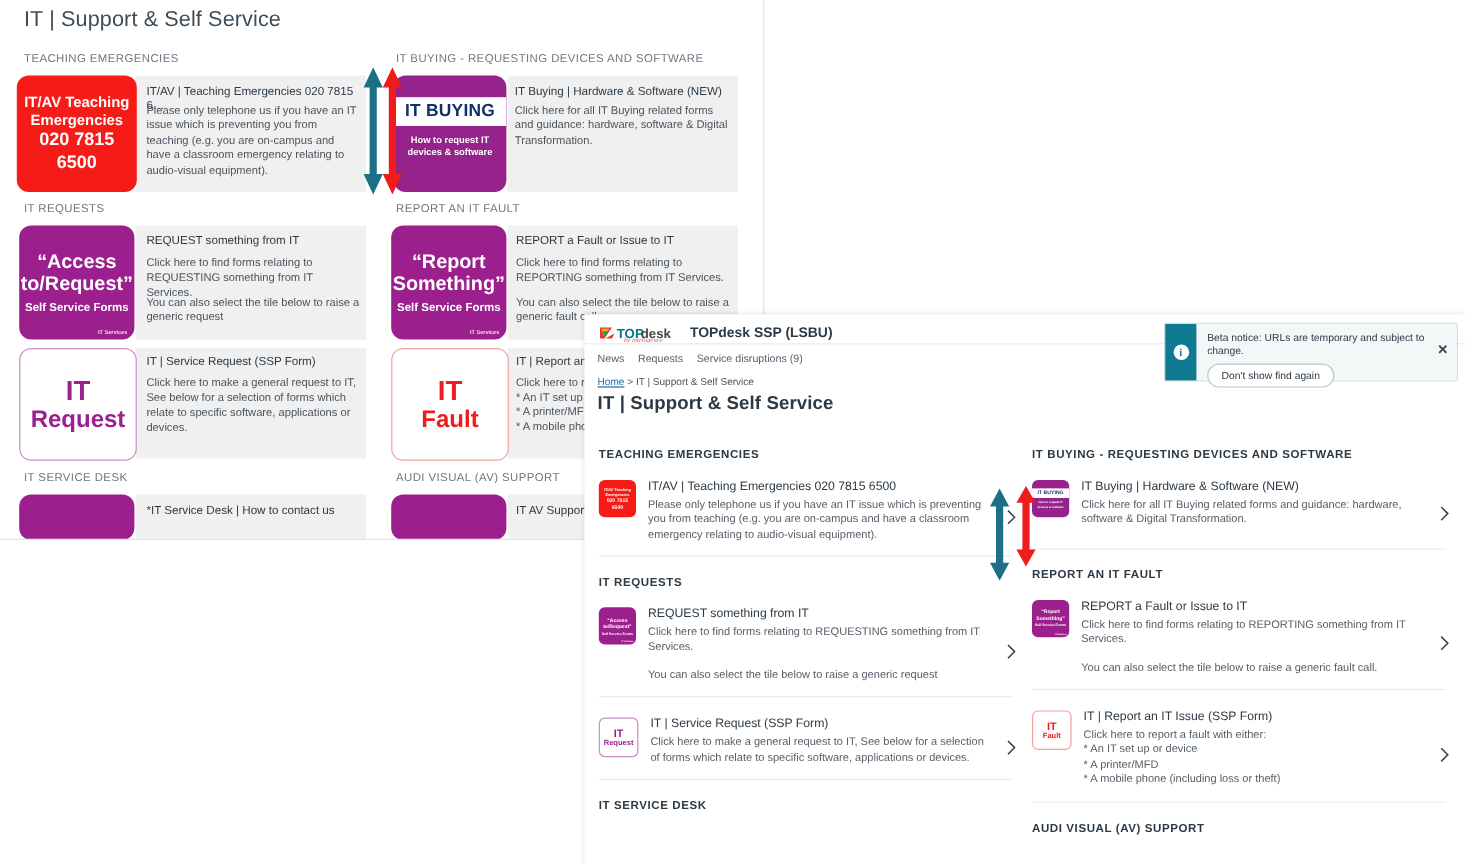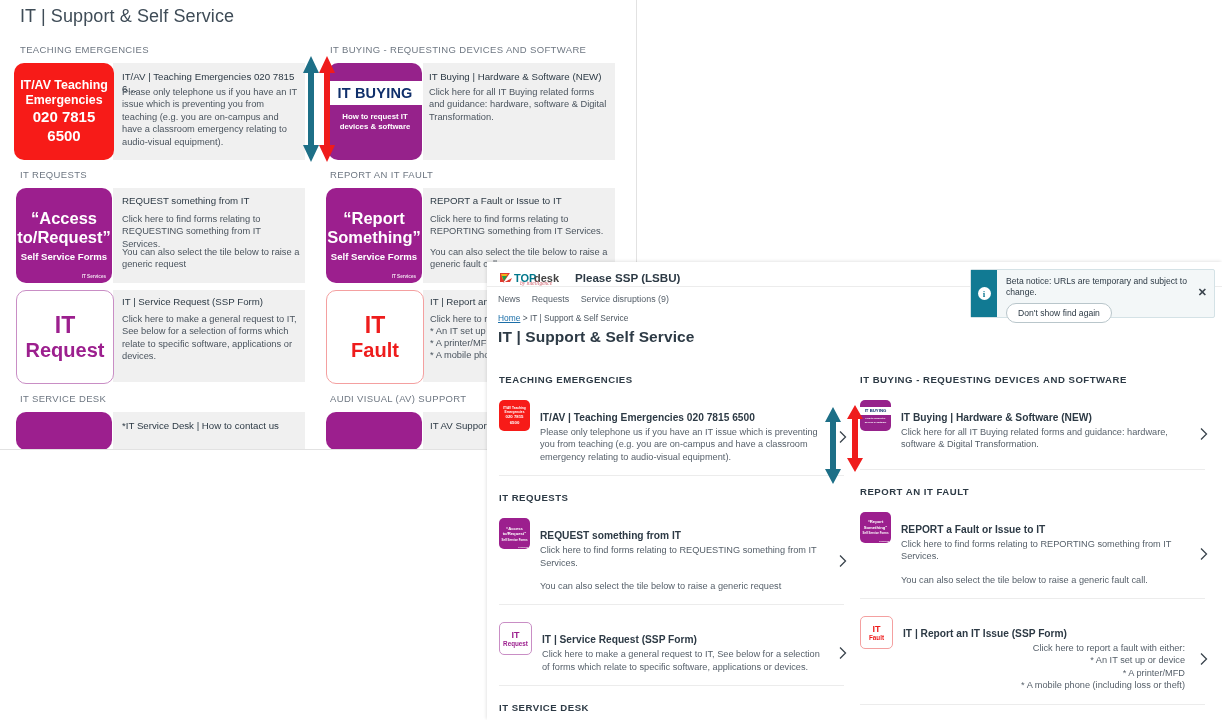--- a/index.html
+++ b/index.html
@@ -150,21 +150,21 @@
   .ov-thumb.purple .b{font-size:2.9px;font-weight:bold;line-height:4px;margin-top:1.5px;}
   .ov-thumb.purple .c{position:absolute;right:2px;bottom:1px;font-size:1.9px;font-weight:bold;}
   .ov-thumb.buying{background:#96228b;padding:0;}
   .ov-thumb.buying .band{width:100%;background:#fff;color:#10306b;font-size:4.3px;font-weight:bold;padding:1.5px 0;}
   .ov-thumb.buying .cap{font-size:2.4px;font-weight:bold;line-height:3.4px;margin-top:2.5px;}
   .ov-thumb.outline{background:#fff;border:1px solid #c98ec5;color:#9c1f8e;}
   .ov-thumb.outline.redout{border-color:#f4a0a0;color:#ee1c1c;}
   .ov-thumb.outline .w1{font-size:9px;font-weight:bold;line-height:10px;}
   .ov-thumb.outline .w2{font-size:6.3px;font-weight:bold;line-height:8px;}
   .ov-text{flex:1;padding-right:20px;}
-  .ov-ttl{font-size:10.2px;font-weight:bold;color:#2d3a45;line-height:13px;margin-bottom:2px;margin-top:12px;}
+  .ov-ttl{font-size:10.2px;font-weight:normal;color:#2d3a45;line-height:13px;margin-bottom:2px;}
   .ov-desc{font-size:9.2px;color:#555f69;line-height:12.4px;}
   .ov-desc p{margin:0;}
   .ov-desc p + p{margin-top:11px;}
   .ov-chev{
     position:absolute;right:-6px;top:50%;transform:translateY(-50%);
     width:14px;height:14px;
   }
   .ov-chev svg{display:block;}
 
   
@@ -274,21 +274,21 @@
       <div class="ov-logo">
         <svg width="70" height="16" viewBox="0 0 70 16">
           <path d="M2 3 L12 3 L5 13 L14 8 L12 12 L2 12 Z" fill="#e03a2f"></path>
           <path d="M3 4 L10 4 L5 10 Z" fill="#f2b21a"></path>
           <path d="M4 6 L9 6 L6 11 Z" fill="#1d9e4b"></path>
           <text x="16" y="11.5" font-family="Liberation Sans, sans-serif" font-size="11" font-weight="bold" fill="#00778b">TOP</text>
           <text x="36" y="11.5" font-family="Liberation Sans, sans-serif" font-size="11" font-weight="bold" fill="#444">desk</text>
           <text x="22" y="15" font-family="Liberation Serif, serif" font-size="5.5" font-style="italic" fill="#cf5c6a">by intelligence</text>
         </svg>
       </div>
-      <div class="ov-apptitle">Please SSP (LSBU)</div>
+      <div class="ov-apptitle">TOPdesk SSP (LSBU)</div>
     </div>
     <div class="ov-sep"></div>
 
     <div class="ov-nav">
       <span>News</span>
       <span>Requests</span>
       <span>Service disruptions (9)</span>
     </div>
 
     <div class="ov-crumb">
@@ -424,21 +424,21 @@
         </div>
       </div>
 
       <div class="ov-item">
         <div class="ov-thumb outline redout">
           <div class="w1">IT</div>
           <div class="w2">Fault</div>
         </div>
         <div class="ov-text">
           <div class="ov-ttl">IT | Report an IT Issue (SSP Form)</div>
-          <div class="ov-desc" style="white-space:pre-line;text-align:right;">Click here to report a fault with either:
+          <div class="ov-desc" style="white-space:pre-line;">Click here to report a fault with either:
 * An IT set up or device
 * A printer/MFD
 * A mobile phone (including loss or theft)</div>
         </div>
         <div class="ov-chev">
           <svg width="14" height="14" viewBox="0 0 14 14">
               <path d="M4 1.5 L9.5 7 L4 12.5" fill="none" stroke="#3a444d" stroke-width="1.3"></path>
             </svg>
         </div>
       </div>

